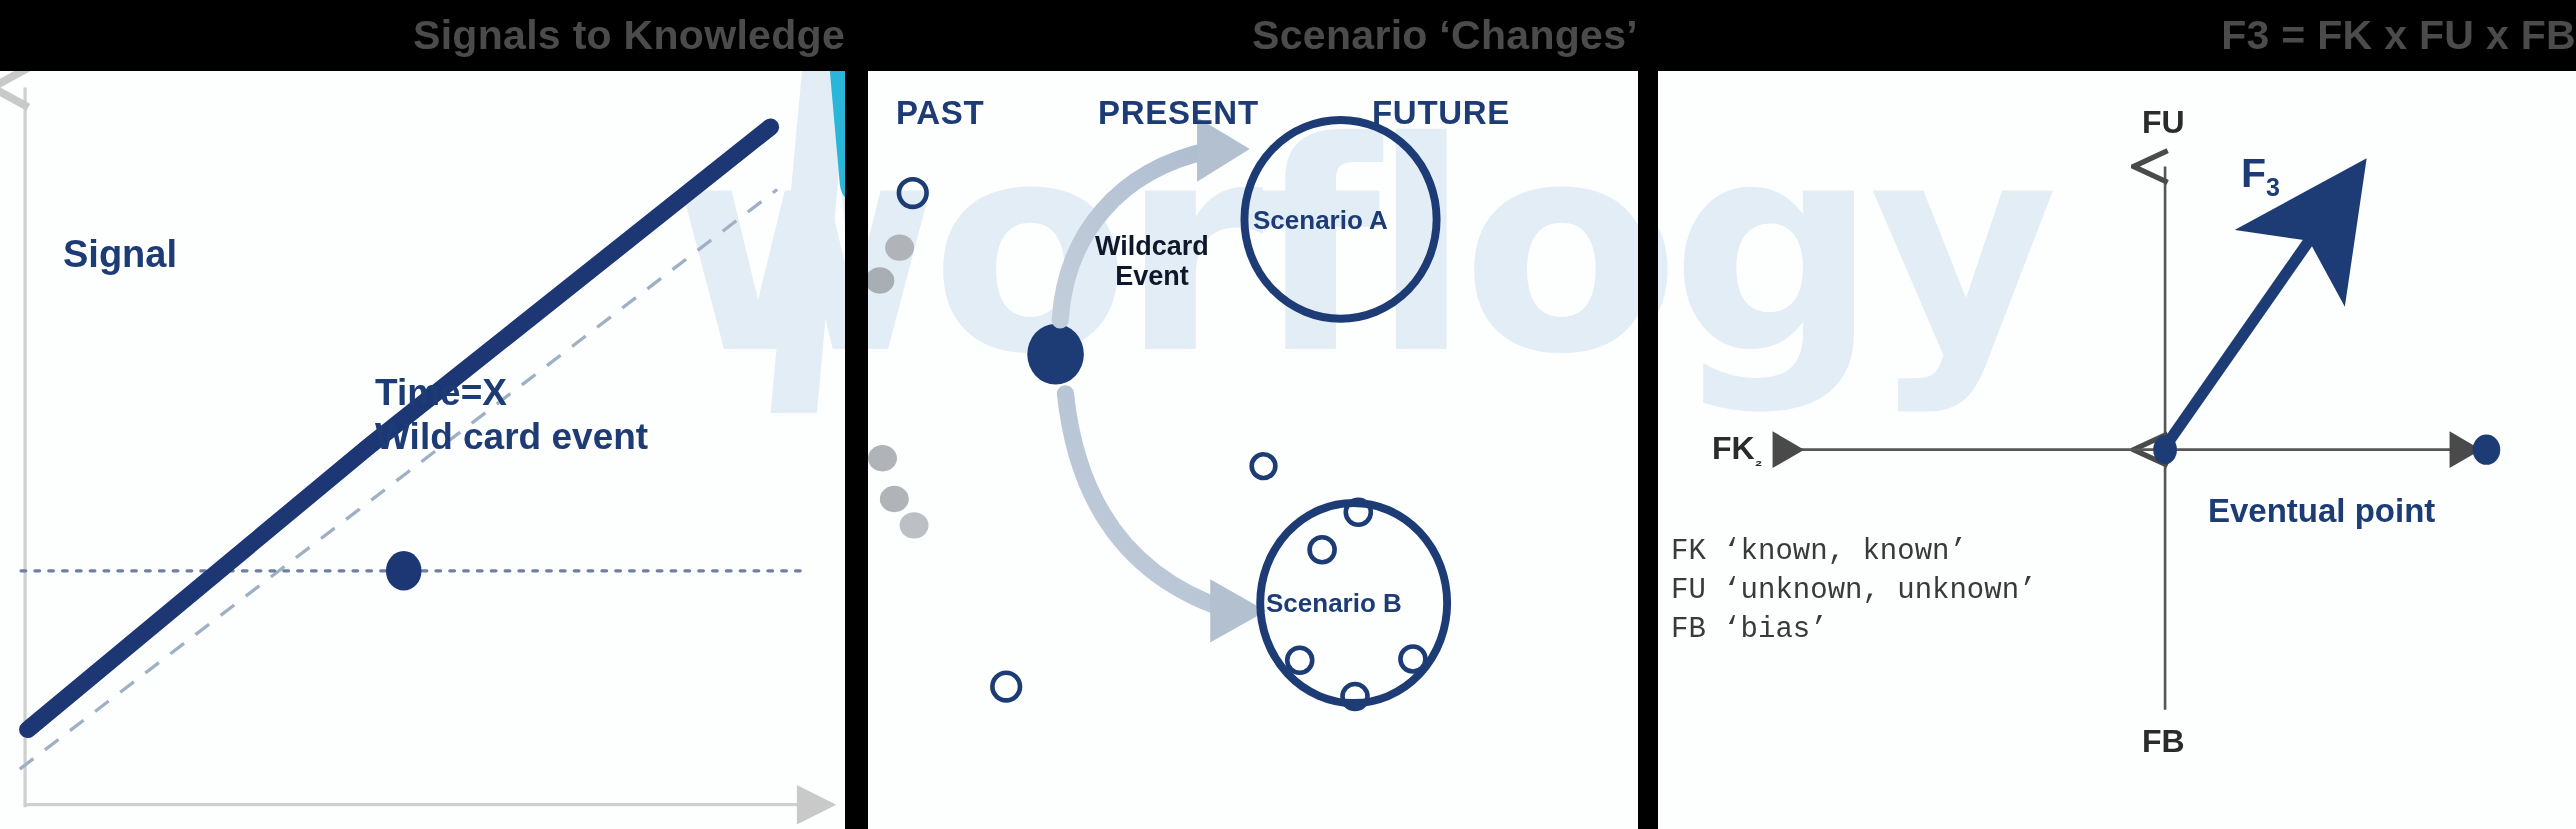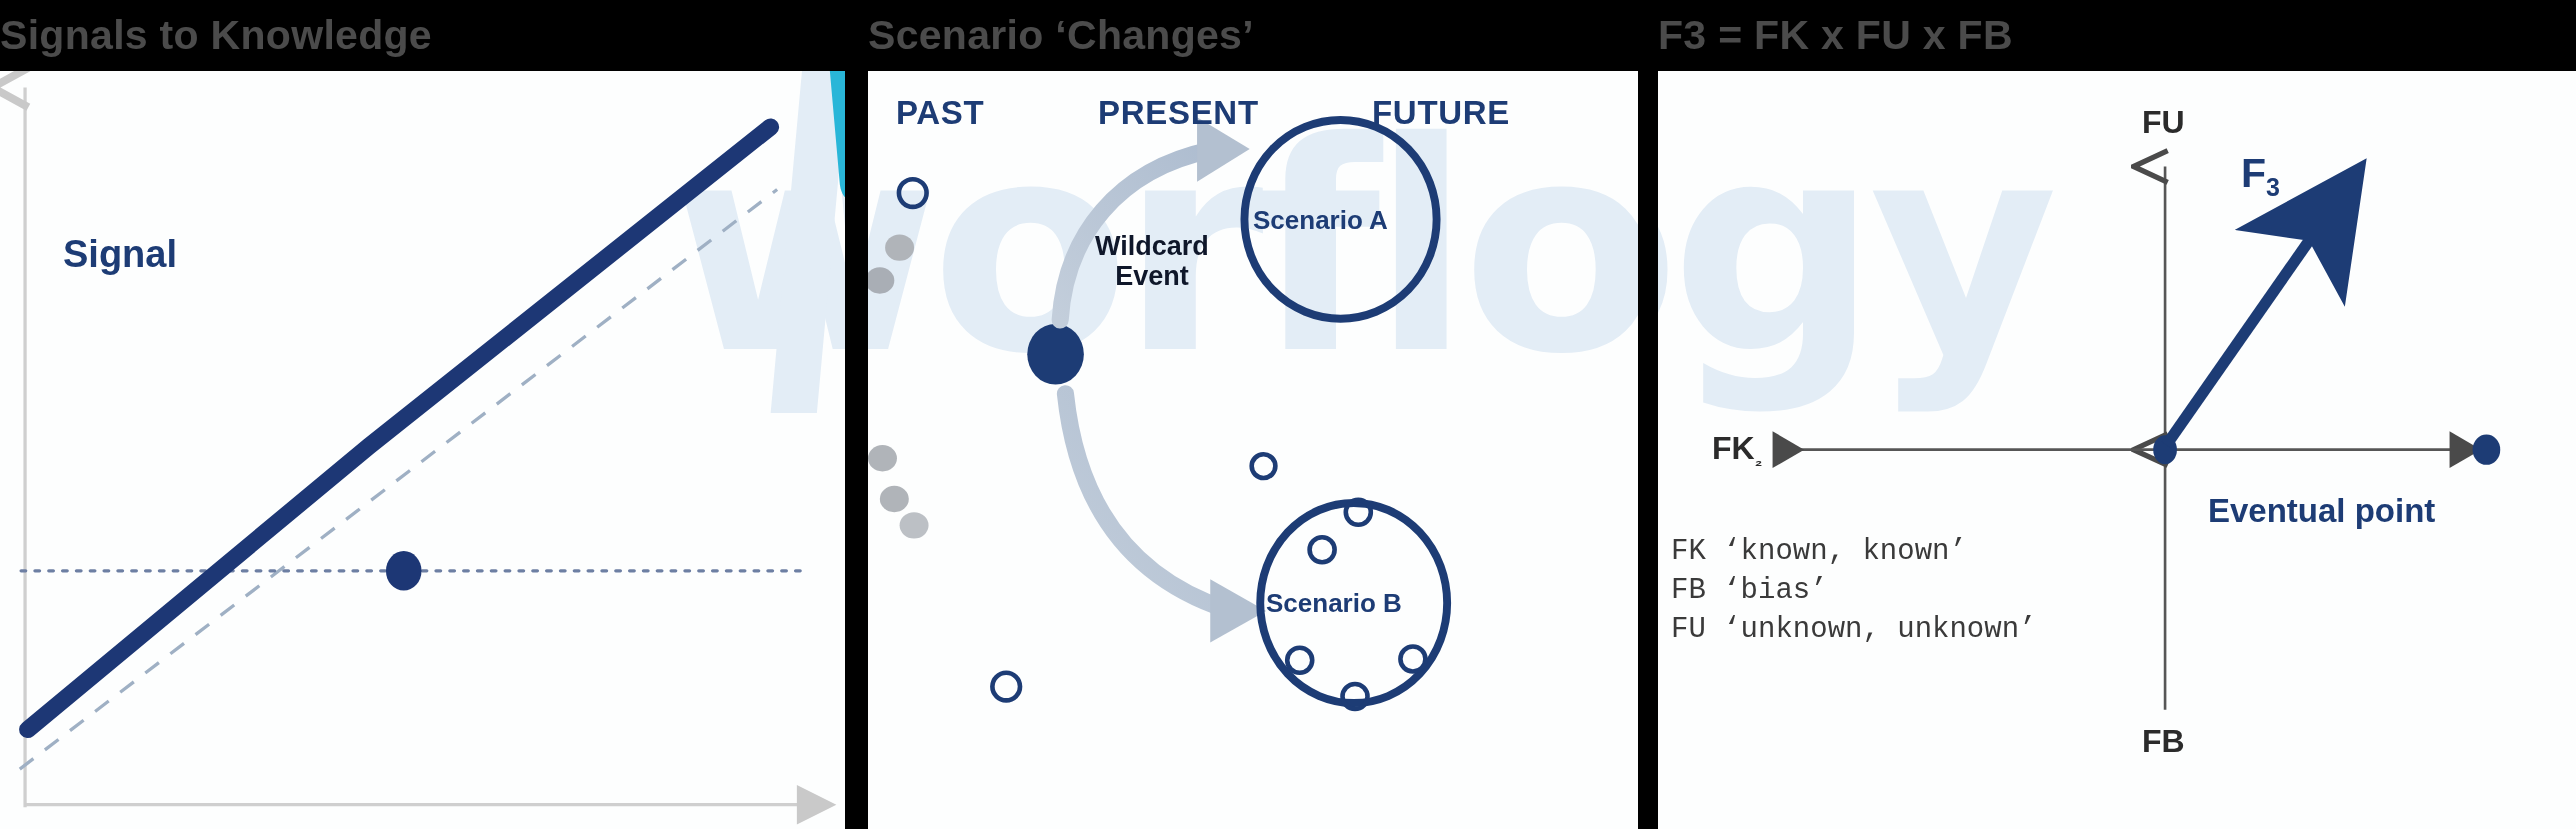--- a/index.html
+++ b/index.html
@@ -1,21 +1,21 @@
 <!DOCTYPE html>
 <html style="font-size:10.5px"><head>
 <meta charset="utf-8">
 <style>
   html,body{margin:0;padding:0;background:#000;}
   body{width:2576px;height:829px;overflow:hidden;font-family:"Liberation Sans",sans-serif;}
   #stage{position:relative;width:2576px;height:829px;background:#000;}
 
   
   .hdr{position:absolute;top:0;height:71px;display:flex;align-items:center;
-       justify-content:flex-start;background:#000;z-index:40;}
+       justify-content:flex-end;background:#000;z-index:40;}
   .hdr span{color:#4b4b4b;font-size:41px;font-weight:700;letter-spacing:0.3px;
             white-space:nowrap;font-family:"Liberation Sans",sans-serif;}
 
   
   .panel{position:absolute;top:71px;height:758px;background:#fdfefe;overflow:hidden;}
   #p1{left:0;width:845px;}
   #p2{left:868px;width:770px;}
   #p3{left:1658px;width:918px;}
 
   .panel-inner{position:absolute;inset:0;}
@@ -109,20 +109,24 @@
 
         <line x1="32" y1="759" x2="1215" y2="759" stroke="#6d7fa3" stroke-width="5" stroke-dasharray="7 14" stroke-linecap="round"></line>
 
         <polyline points="42,1000 560,570 1170,85" fill="none" stroke="#1d3775" stroke-width="26" stroke-linejoin="round" stroke-linecap="round"></polyline>
 
         <ellipse cx="613" cy="759" rx="27" ry="30" fill="#1d3775"></ellipse>
       </svg>
 
       <div class="lbl navy" id="sigLabel">Signal</div>
 
+      <div class="lbl navy" id="timeX">
+        <div>Time=X</div>
+        <div>Wild card event</div>
+      </div>
     </div>
   </div>
 
   <div class="panel" id="p2">
     <div class="panel-inner">
 
       <div class="wm" style="left:-196px;top:33px;">
         <div class="wm-text">worflogy</div>
       </div>
 
@@ -223,20 +227,20 @@
       </div>
 
       <div id="lblF3">
         <span>F</span><sub>3</sub>
       </div>
 
       <div id="lblEventual">Eventual point</div>
 
       <div id="legend">
         <div>FK ‘known, known’</div>
+        <div>FU ‘unknown, unknown’</div>
         <div>FB ‘bias’</div>
-        <div>FU ‘unknown, unknown’</div>
       </div>
     </div>
   </div>
 
 </div>
 
 
 </body></html>

